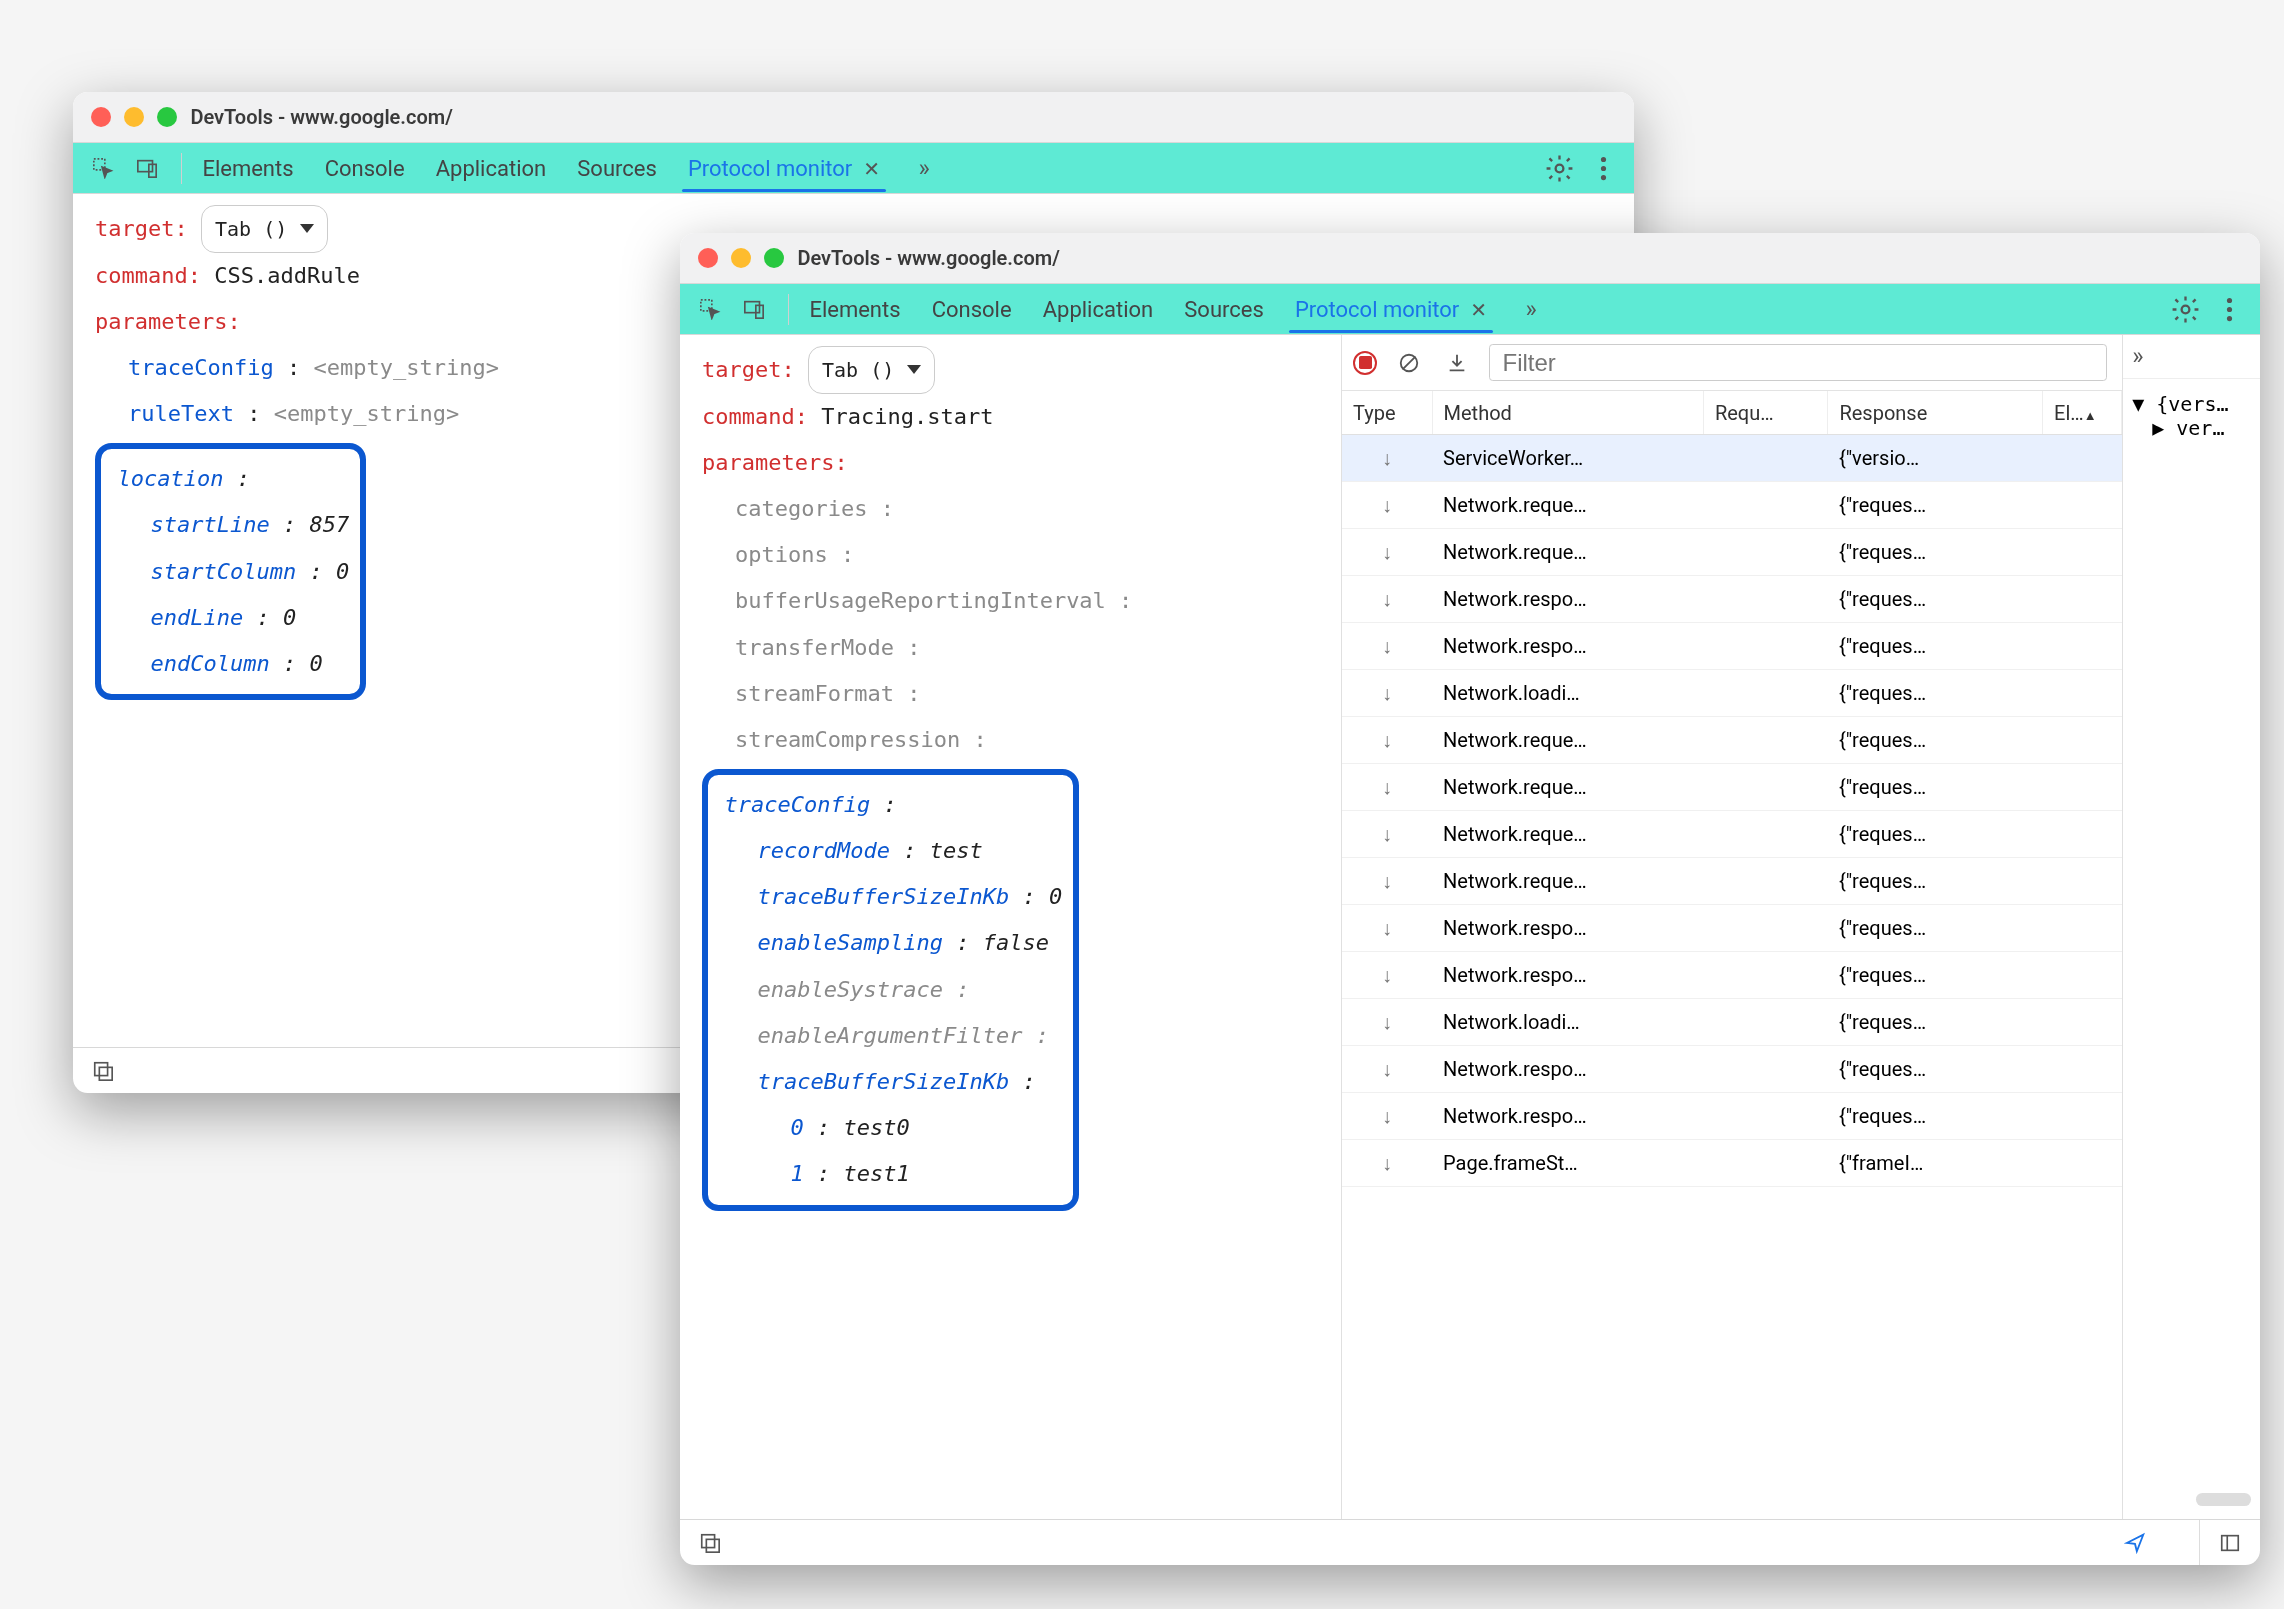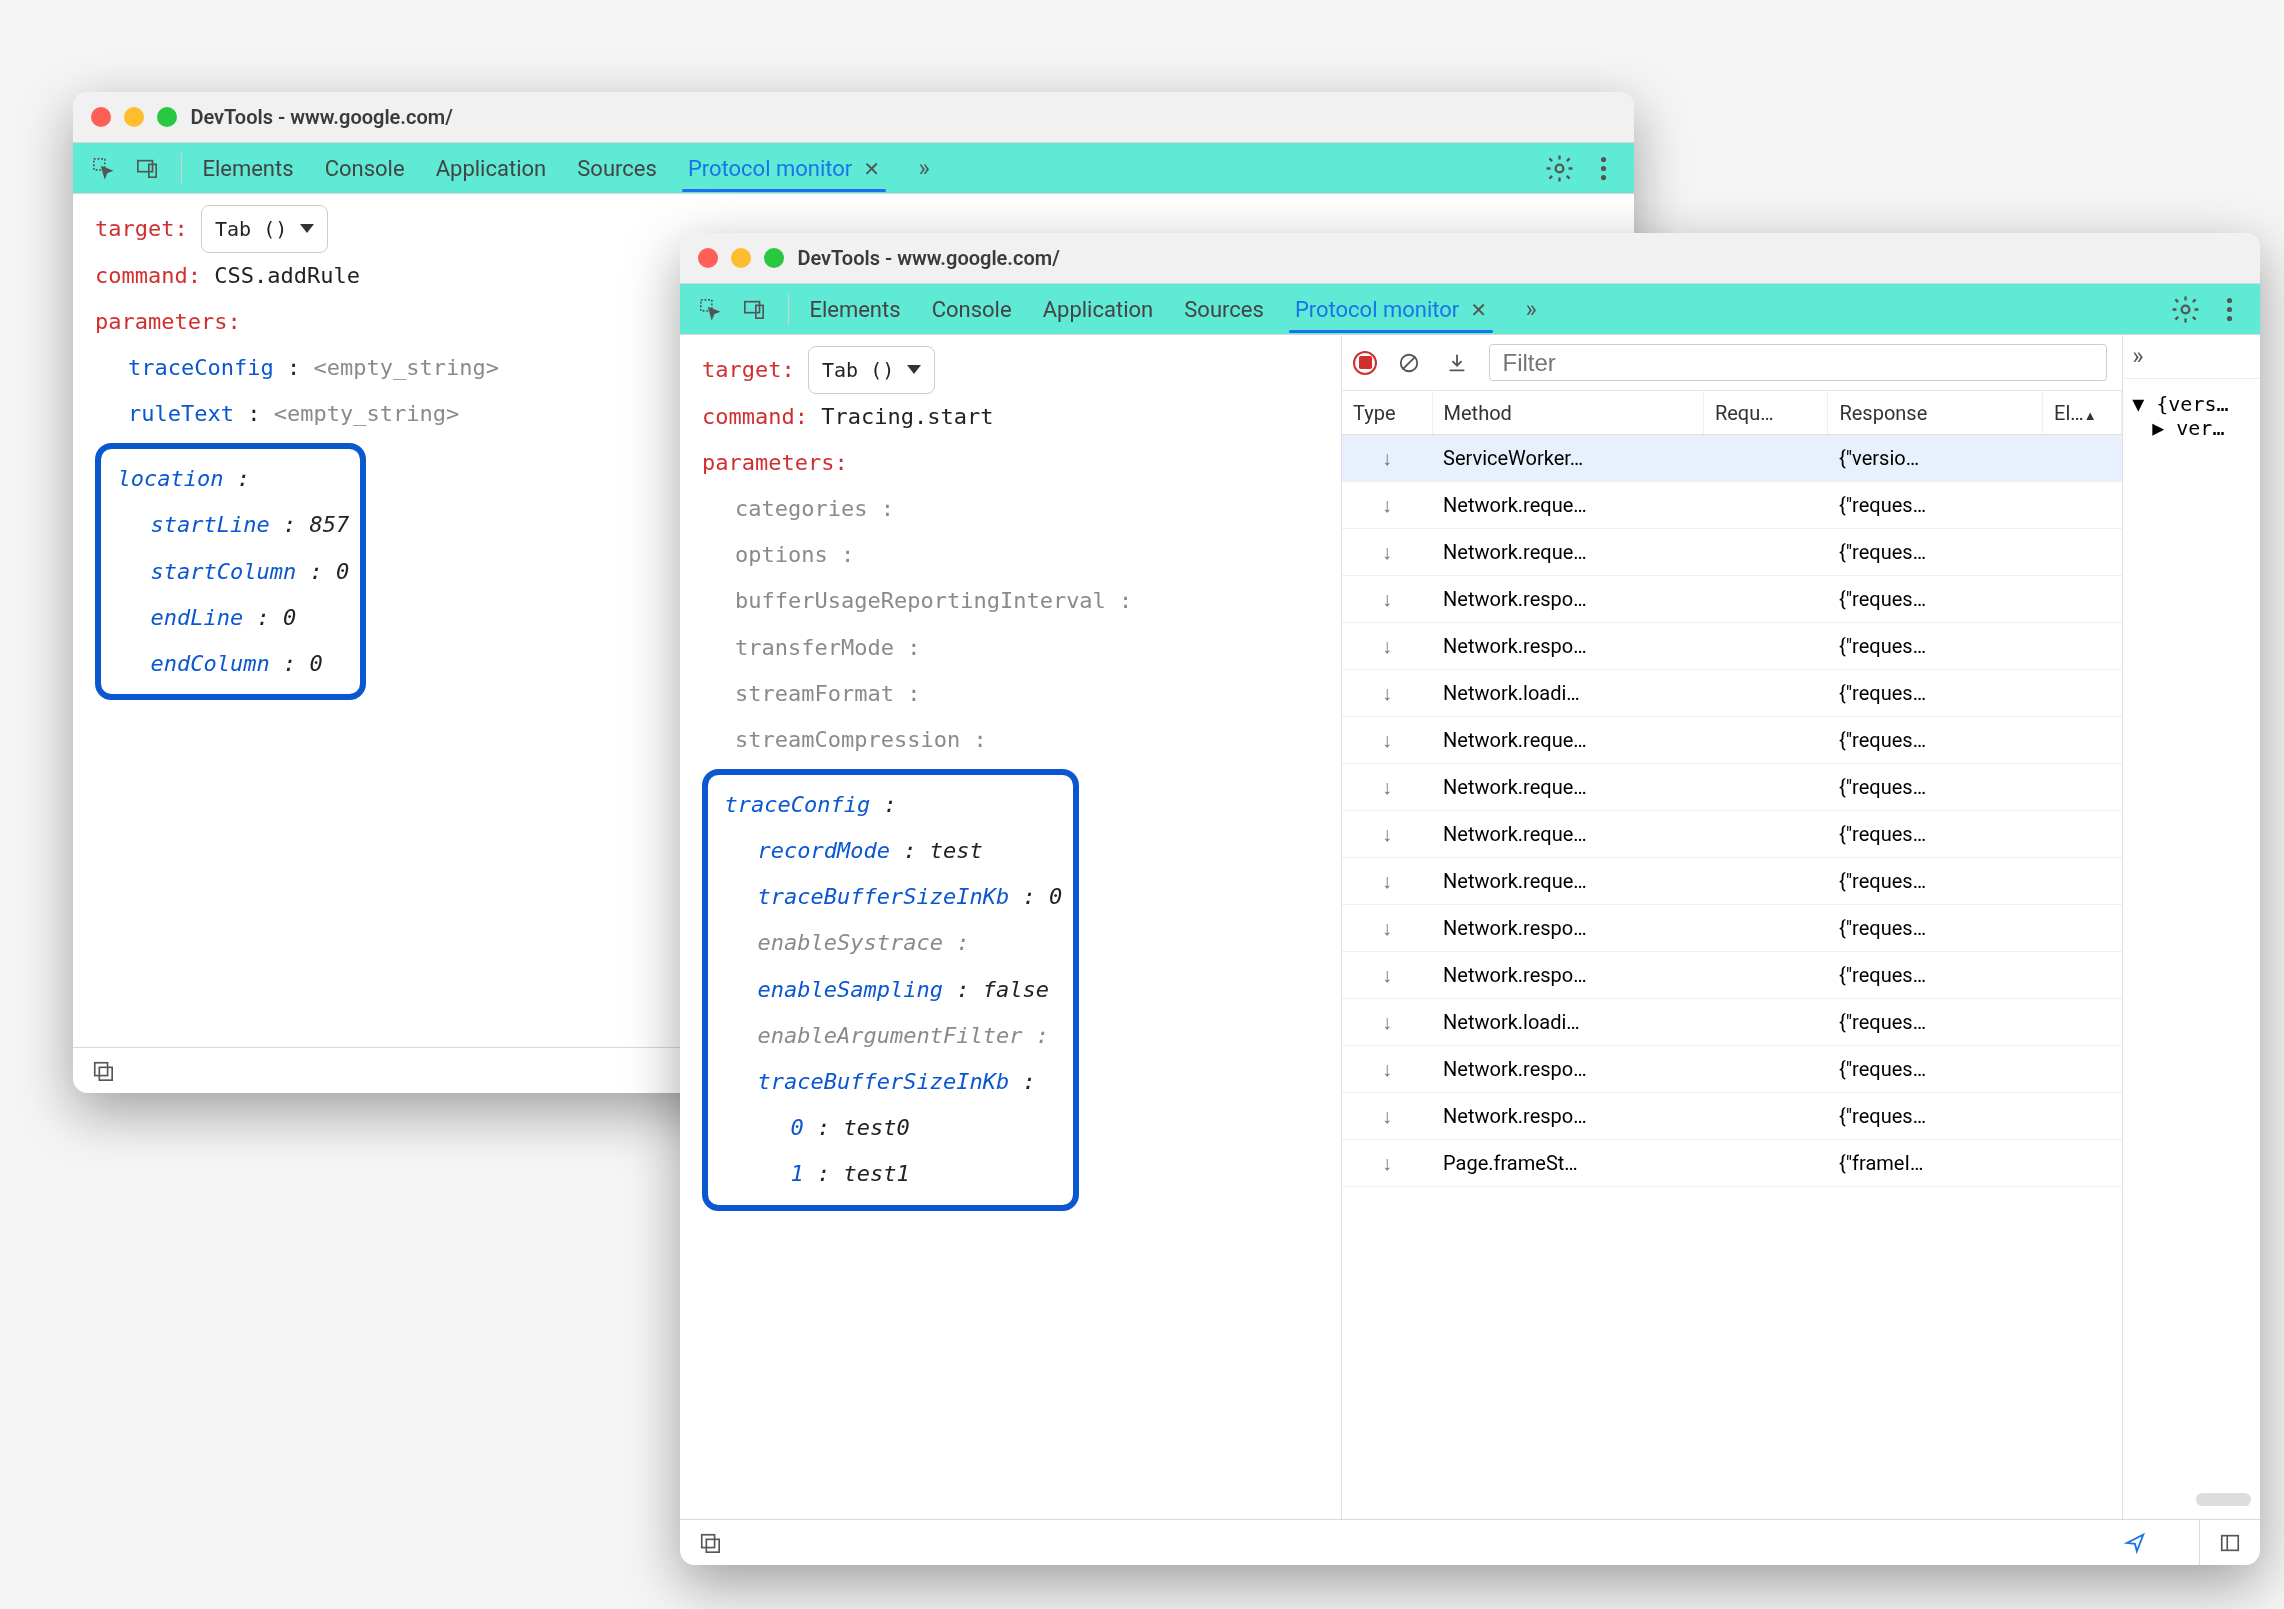--- a/index.html
+++ b/index.html
@@ -58,21 +58,21 @@
   .spacer { flex: 1; }
   .gear, .kebab { width: 31px; height: 31px; display: inline-flex; align-items: center; justify-content: center; color: #555; }
 
   .content { flex: 1; display: flex; overflow: hidden; }
   .panel-left { background: #fff; overflow-y: auto; position: relative; }
   .mono { font-family: ui-monospace, Menlo, Consolas, monospace; font-size: 22px; line-height: 2.1; padding: 11px 22px 22px 22px; }
   .k-red { color: #d12f2f; }
   .k-blue { color: #0b57d0; }
   .k-gray { color: #8a8a8a; }
   .k-black { color: #222; }
-  .targetsel { display: inline-flex; align-items: center; border: 0.9px solid #ccc; border-radius: 8px; padding: 1.8px 13px; gap: 13px; font-family: inherit; font-size: 20px; color: #222; }
+  .targetsel { display: inline-flex; align-items: center; border: 0.9px solid #ccc; border-radius: 14px; padding: 1.8px 13px; gap: 13px; font-family: inherit; font-size: 20px; color: #222; }
   .caret-down { width: 0; height: 0; border-left: 7.3px solid transparent; border-right: 7.3px solid transparent; border-top: 9.2px solid #333; }
   .indent1 { padding-left: 33px; }
   .indent2 { padding-left: 66px; }
   .highlight-box { border: 6.4px solid #0b57d0; border-radius: 16.5px; padding: 7.3px 11px 7.3px 16.5px; margin-top: 5.5px; display: inline-block; font-style: italic; }
   .statusbar { height: 46px; border-top: 0.9px solid #d8d8d8; display: flex; align-items: center; padding: 0 14.7px; gap: 14.7px; }
   .filter-row { display: flex; align-items: center; gap: 16.5px; padding: 9.2px 14.7px 9.2px 11px; border-bottom: 0.9px solid #e3e3e3; }
   .filter-input { flex: 1; height: 37px; border: 0.9px solid #ccc; border-radius: 3.7px; padding: 0 13px; font-size: 24px; color: #666; }
   .rec { width: 24px; height: 24px; border: 2.8px solid #d12f2f; border-radius: 50%; display: inline-flex; align-items: center; justify-content: center; }
   .rec::after { content:""; width: 13px; height: 13px; background: #d12f2f; border-radius: 1.8px; }
   .table { width: 100%; border-collapse: collapse; }
@@ -259,22 +259,22 @@
         <div class="indent1"><span class="k-gray">options</span><span class="k-gray"> :</span></div>
         <div class="indent1"><span class="k-gray">bufferUsageReportingInterval</span><span class="k-gray"> :</span></div>
         <div class="indent1"><span class="k-gray">transferMode</span><span class="k-gray"> :</span></div>
         <div class="indent1"><span class="k-gray">streamFormat</span><span class="k-gray"> :</span></div>
         <div class="indent1"><span class="k-gray">streamCompression</span><span class="k-gray"> :</span></div>
 
         <div class="highlight-box" style="margin-left:0;">
           <div><span class="k-blue">traceConfig</span><span class="k-black"> :</span></div>
           <div class="indent1"><span class="k-blue">recordMode</span><span class="k-black"> : </span><span class="k-black">test</span></div>
           <div class="indent1"><span class="k-blue">traceBufferSizeInKb</span><span class="k-black"> : </span><span class="k-black">0</span></div>
+          <div class="indent1"><span class="k-blue">enableSampling</span><span class="k-black"> : </span><span class="k-black">false</span></div>
           <div class="indent1"><span class="k-gray">enableSystrace</span><span class="k-gray"> :</span></div>
-          <div class="indent1"><span class="k-blue">enableSampling</span><span class="k-black"> : </span><span class="k-black">false</span></div>
           <div class="indent1"><span class="k-gray">enableArgumentFilter</span><span class="k-gray"> :</span></div>
           <div class="indent1"><span class="k-blue">traceBufferSizeInKb</span><span class="k-black"> :</span></div>
           <div class="indent2"><span class="k-blue">0</span><span class="k-black"> : </span><span class="k-black">test0</span></div>
           <div class="indent2"><span class="k-blue">1</span><span class="k-black"> : </span><span class="k-black">test1</span></div>
         </div>
       </div>
     </div>
 
     <div class="col-main">
       <div class="filter-row">

